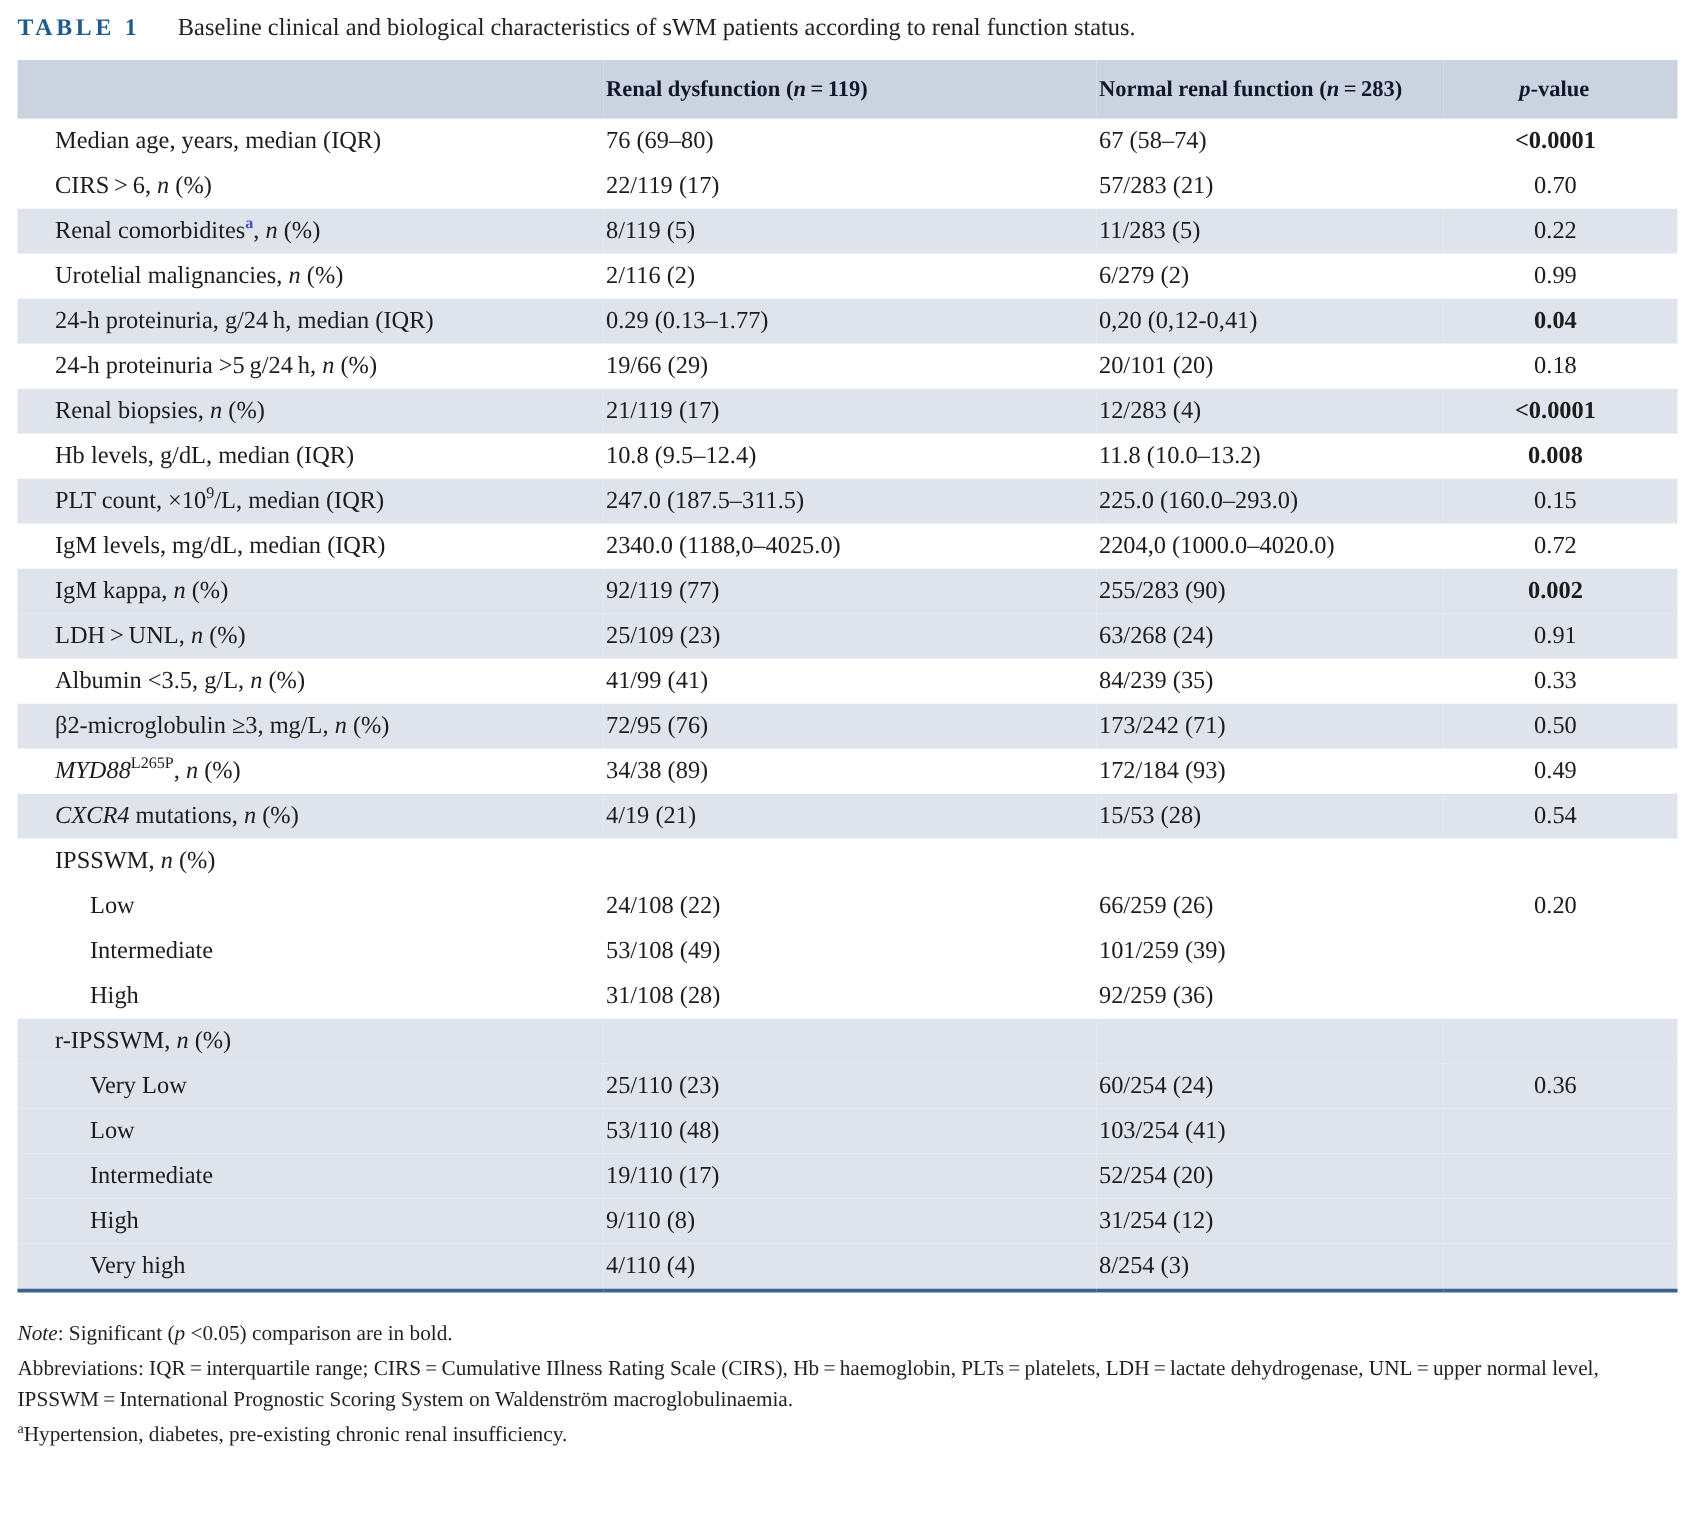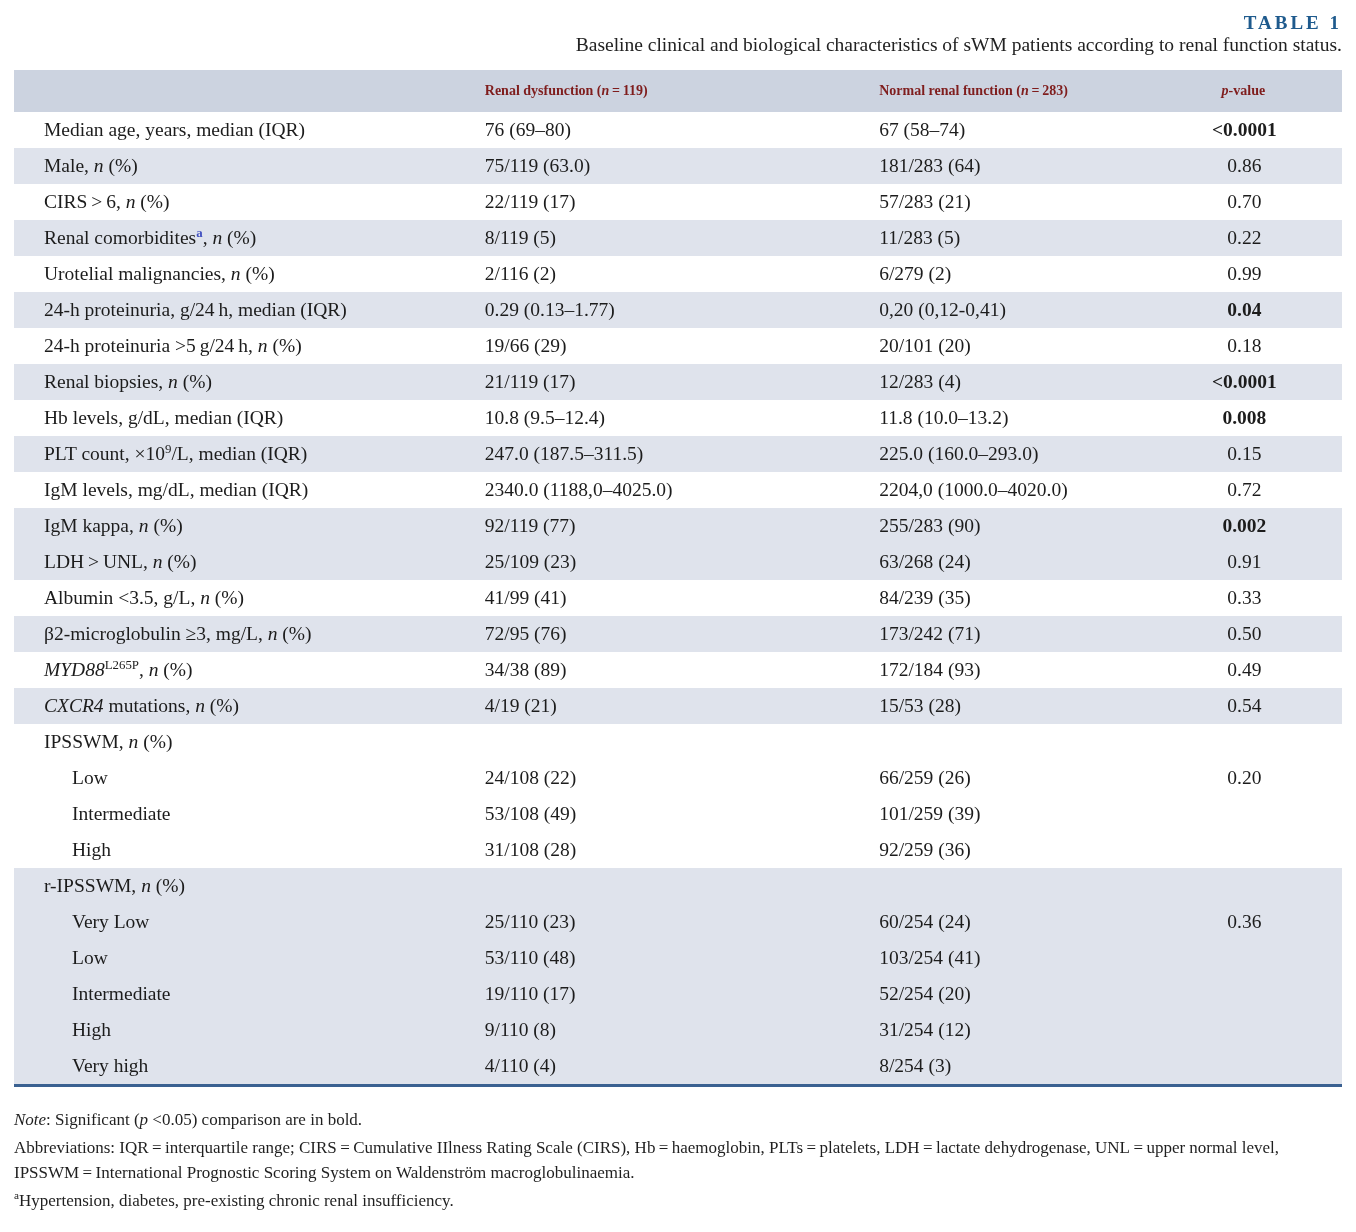--- a/index.html
+++ b/index.html
@@ -5,21 +5,21 @@
   html, body { margin: 0; padding: 0; background: #ffffff; }
   body {
     width: 1356px;
     font-family: "Liberation Serif", "DejaVu Serif", serif;
     color: #1e1e1e;
     -webkit-font-smoothing: antialiased;
   }
   .page { padding: 10px 14px 20px 14px; }
 
   
-  .title-line { display: flex; align-items: flex-end; margin: 2px 0 14px 0; flex-direction: column; }
+  .title-line { display: flex; align-items: flex-start; margin: 2px 0 14px 0; }
   .title-tag {
     color: #1e5a8d;
     font-weight: 700;
     font-size: 19px;
     letter-spacing: 3px;
     white-space: nowrap;
   }
   .title-caption {
     margin-left: 30px;
     font-size: 19.5px;
@@ -36,23 +36,23 @@
   }
   col.c1 { width: 35.3%; }
   col.c2 { width: 29.7%; }
   col.c3 { width: 20.9%; }
   col.c4 { width: 14.1%; }
 
   thead th {
     background: #ccd3e0;
     text-align: left;
     font-weight: 700;
-    font-size: 14px;
+    font-size: 18px;
     padding: 13px 6px 13px 2px;
-    color: #7f1d1d;
+    color: #0f172a;
     margin-top: 21px;
   }
   thead th.h-label { padding-left: 30px; }
   thead th.h-p { text-align: center; padding-right: 12px; }
 
   tbody td {
     padding: 7px 6px 7px 2px;
     vertical-align: middle;
     color: #1c1c1c;
   }
@@ -95,26 +95,20 @@
         <th class="h-p"><i>p</i>-value</th>
       </tr>
     </thead>
     <tbody>
         <tr>
           <td class="c-label">Median age, years, median (IQR)</td>
           <td class="c-val">76 (69–80)</td>
           <td class="c-val">67 (58–74)</td>
           <td class="c-p bold">&lt;0.0001</td>
         </tr>
-        <tr class="shaded">
-          <td class="c-label">Male, <i>n</i> (%)</td>
-          <td class="c-val">75/119 (63.0)</td>
-          <td class="c-val">181/283 (64)</td>
-          <td class="c-p">0.86</td>
-        </tr>
         <tr>
           <td class="c-label">CIRS &gt; 6, <i>n</i> (%)</td>
           <td class="c-val">22/119 (17)</td>
           <td class="c-val">57/283 (21)</td>
           <td class="c-p">0.70</td>
         </tr>
         <tr class="shaded">
           <td class="c-label">Renal comorbidites<sup class="fn">a</sup>, <i>n</i> (%)</td>
           <td class="c-val">8/119 (5)</td>
           <td class="c-val">11/283 (5)</td>

